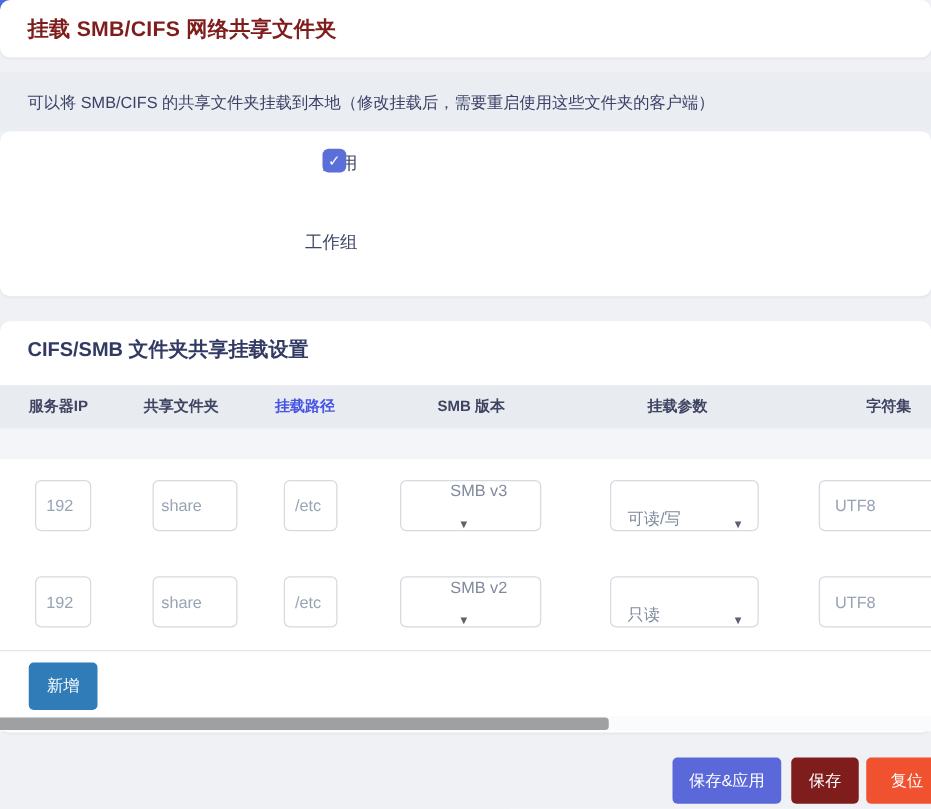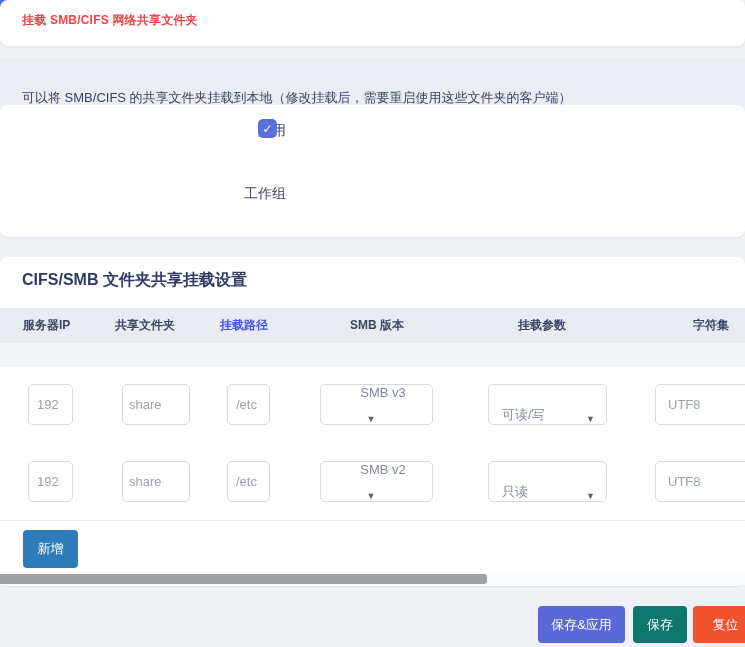--- a/index.html
+++ b/index.html
@@ -3,24 +3,24 @@
 <meta charset="utf-8">
 <style>
   html,body{margin:0;padding:0;}
   body{font-family:"Liberation Sans","DejaVu Sans",sans-serif;background:#f1f2f6;}
   .page{position:relative;width:745px;height:647px;overflow:hidden;background:#f0f1f5;}
 
   .corner-accent{position:absolute;left:0;top:0;width:12px;height:14px;background:#4a6be0;}
 
   .card{position:absolute;left:0;width:745px;background:#ffffff;border-radius:8px;box-shadow:0 1px 2px rgba(40,50,90,.06);}
   .title-card{top:0;height:46px;}
-  .title-card h1{margin:0;padding:12px 12px 0 22px;font-size:12px;font-weight:bold;color:#ef4444;letter-spacing:.2px;}
+  .title-card h1{margin:0;padding:12px 12px 0 22px;font-size:17px;font-weight:bold;color:#7f1d1d;letter-spacing:.2px;}
 
   .desc-band{position:absolute;left:0;top:58px;width:745px;height:47px;background:#eaedf1;}
-  .desc-band span{position:absolute;left:22px;top:31px;font-size:13px;color:#3b4268;white-space:nowrap;}
+  .desc-band span{position:absolute;left:22px;top:15px;font-size:13px;color:#3b4268;white-space:nowrap;}
 
   .form-card{top:105px;height:132px;}
   .form-label{position:absolute;left:12px;width:246px;text-align:right;font-size:14px;color:#3f4663;margin-left:28px;}
   .enable-label{top:17px;}
   .workgroup-label{top:80px;}
   .checkbox{position:absolute;left:258px;top:14px;width:19px;height:19px;background:#5b6fd8;border-radius:5px;display:flex;align-items:center;justify-content:center;cursor:pointer;}
   .checkbox .check{color:#ffffff;font-size:12px;font-weight:bold;line-height:1;}
   .text-input{box-sizing:border-box;border:1px solid #d5dae0;border-radius:5px;background:#fff;font-family:inherit;font-size:13px;color:#8e99ab;padding:0 12px;outline:none;}
   .text-input::placeholder{color:#98a3b4;opacity:1;}
   .workgroup-input{position:absolute;left:262px;top:67px;width:321px;height:40px;}
@@ -45,21 +45,21 @@
   .select .sel-val{font-size:13px;color:#7f8a9c;padding-left:13px;flex:1;white-space:nowrap;}
   .select .caret{font-size:9px;color:#5a6270;padding-right:11px;}
 
   .add-btn{position:absolute;left:23px;top:273px;width:55px;height:38px;background:#2f7cb8;color:#fff;border:none;border-radius:4px;font-family:inherit;font-size:13px;cursor:pointer;}
 
   .hscroll{position:absolute;left:0;top:316px;width:745px;height:12px;background:#fafbfc;}
   .hthumb{position:absolute;left:0;top:1px;width:487px;height:10px;background:#9fa0a2;border-radius:0 3px 3px 0;cursor:grab;}
 
   .footer-btn{position:absolute;top:606px;height:37px;border:none;border-radius:4px;color:#ffffff;font-family:Liberation Sans, sans-serif;font-size:13px;cursor:pointer;white-space:nowrap;}
   .btn-save-apply{left:538px;width:87px;background:#5a68d9;}
-  .btn-save{left:633px;width:54px;background:#0f766e;}
+  .btn-save{left:633px;width:54px;background:#7f1d1d;}
   .btn-reset{left:693px;width:65px;background:#f0512f;}
 </style>
 </head>
 <body>
 
 <div class="page">
 
   <div class="corner-accent"></div>
 
   <div class="card title-card">

